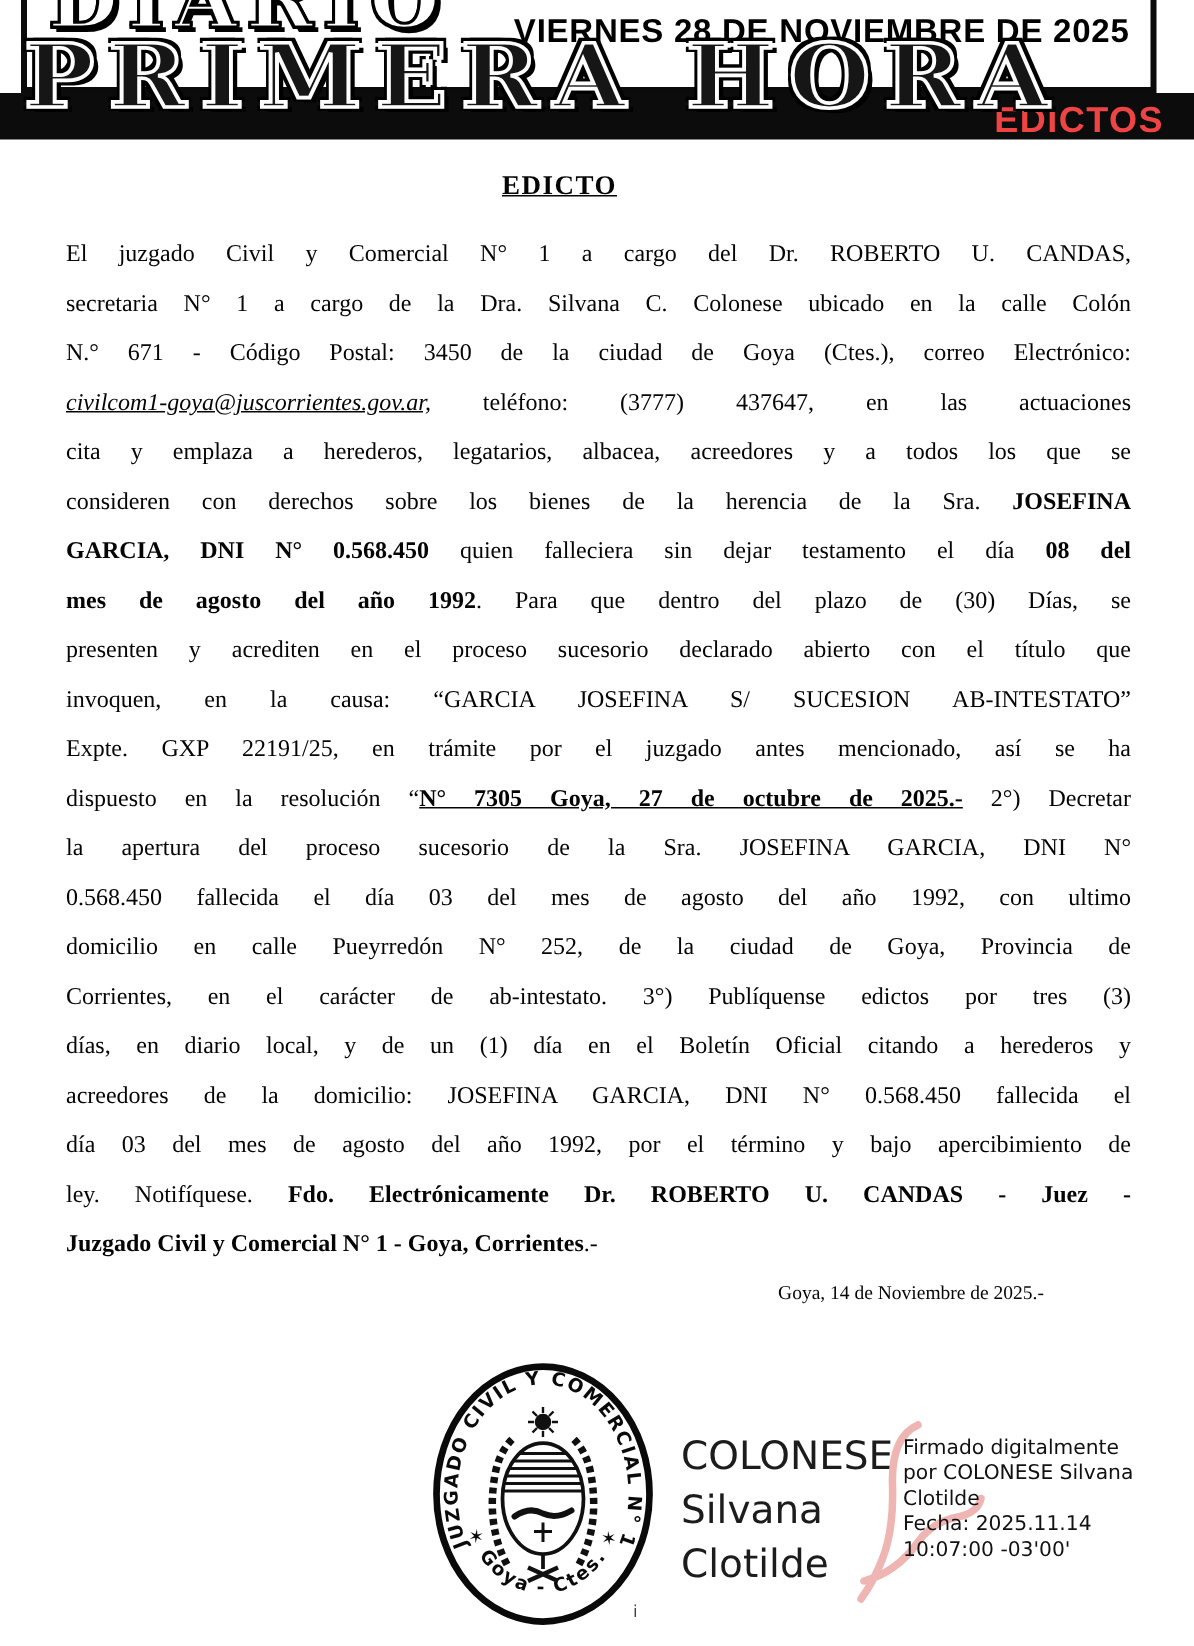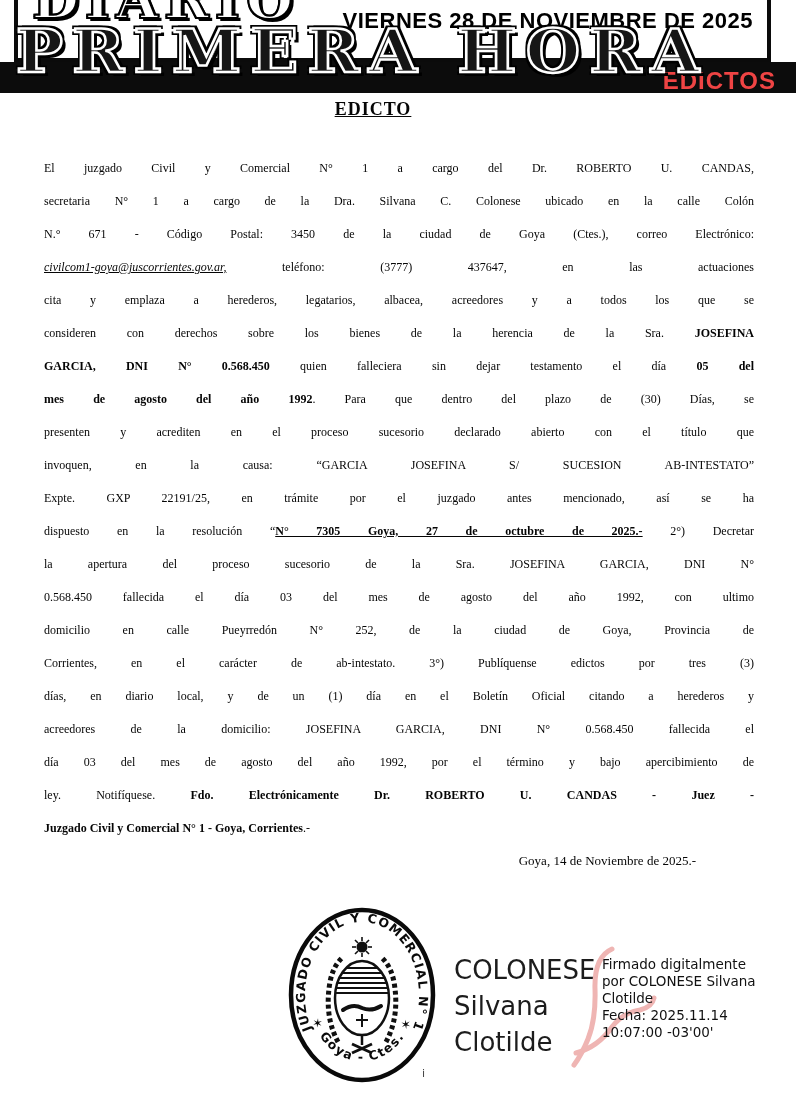--- a/index.html
+++ b/index.html
@@ -24,25 +24,25 @@
               font-family:"Liberation Sans",sans-serif;font-weight:bold;font-size:24px;line-height:1;
               color:#ef4444;letter-spacing:1px;}
   .mh-primera{position:absolute;left:16px;top:22px;z-index:3;white-space:nowrap;
               font-family:"DejaVu Serif",serif;font-weight:bold;font-size:60px;line-height:1;
               color:#161616;letter-spacing:9px;
               transform:scaleX(1.04) scaleY(0.98);transform-origin:left top;
               -webkit-text-stroke:2.5px #ffffff;
               text-shadow:-3px -3px 0 #000,3px -3px 0 #000,-3px 3px 0 #000,4px 4px 0 #000;}
 
   
-  .edict-heading{margin:6px 0 0 0;height:26px;width:710px;margin-left:44px;
+  .edict-heading{margin:20px 0 0 0;height:26px;width:710px;margin-left:44px;
                  text-align:center;transform:translateX(-26px);
                  font-size:18px;font-weight:bold;letter-spacing:1px;}
   .edict-heading .u{text-decoration:underline;}
-  .edict-body{margin:27px 42px 0 44px;width:710px;font-size:12px;}
+  .edict-body{margin:14px 42px 0 44px;width:710px;font-size:16px;}
   .bline{line-height:33px;white-space:normal;}
   .bline.just{text-align:justify;text-align-last:justify;text-justify:inter-word;}
   .bline span.b{font-weight:bold;}
   .bline span.i{font-style:italic;}
   .bline span.u{text-decoration:underline;}
   .closing-date{margin-top:8px;width:710px;margin-left:44px;text-align:right;
                 padding-right:58px;box-sizing:border-box;font-size:13px;}
 
   
   .docfooter{position:relative;width:796px;height:230px;}
@@ -73,21 +73,21 @@
 
   <main>
     <h1 class="edict-heading"><span class="u">EDICTO</span></h1>
     <div class="edict-body" id="edict-body">
         <div class="bline just"><span>El juzgado Civil y Comercial N° 1 a cargo del Dr. ROBERTO U. CANDAS,</span></div>
         <div class="bline just"><span>secretaria N° 1 a cargo de la Dra. Silvana C. Colonese ubicado en la calle Colón</span></div>
         <div class="bline just"><span>N.° 671 - Código Postal: 3450 de la ciudad de Goya (Ctes.), correo Electrónico:</span></div>
         <div class="bline just"><span class="i u">civilcom1-goya@juscorrientes.gov.ar,</span><span> teléfono: (3777) 437647, en las actuaciones</span></div>
         <div class="bline just"><span>cita y emplaza a herederos, legatarios, albacea, acreedores y a todos los que se</span></div>
         <div class="bline just"><span>consideren con derechos sobre los bienes de la herencia de la Sra. </span><span class="b">JOSEFINA</span></div>
-        <div class="bline just"><span class="b">GARCIA, DNI N° 0.568.450</span><span> quien falleciera sin dejar testamento el día </span><span class="b">05 del</span></div>
+        <div class="bline just"><span class="b">GARCIA, DNI N° 0.568.450</span><span> quien falleciera sin dejar testamento el día </span><span class="b">08 del</span></div>
         <div class="bline just"><span class="b">mes de agosto del año 1992</span><span>. Para que dentro del plazo de (30) Días, se</span></div>
         <div class="bline just"><span>presenten y acrediten en el proceso sucesorio declarado abierto con el título que</span></div>
         <div class="bline just"><span>invoquen, en la causa: “GARCIA JOSEFINA S/ SUCESION AB-INTESTATO”</span></div>
         <div class="bline just"><span>Expte. GXP 22191/25, en trámite por el juzgado antes mencionado, así se ha</span></div>
         <div class="bline just"><span>dispuesto en la resolución “</span><span class="b u">N° 7305 Goya, 27 de octubre de 2025.-</span><span> 2°) Decretar</span></div>
         <div class="bline just"><span>la apertura del proceso sucesorio de la Sra. JOSEFINA GARCIA, DNI N°</span></div>
         <div class="bline just"><span>0.568.450 fallecida el día 03 del mes de agosto del año 1992, con ultimo</span></div>
         <div class="bline just"><span>domicilio en calle Pueyrredón N° 252, de la ciudad de Goya, Provincia de</span></div>
         <div class="bline just"><span>Corrientes, en el carácter de ab-intestato. 3°) Publíquense edictos por tres (3)</span></div>
         <div class="bline just"><span>días, en diario local, y de un (1) día en el Boletín Oficial citando a herederos y</span></div>

